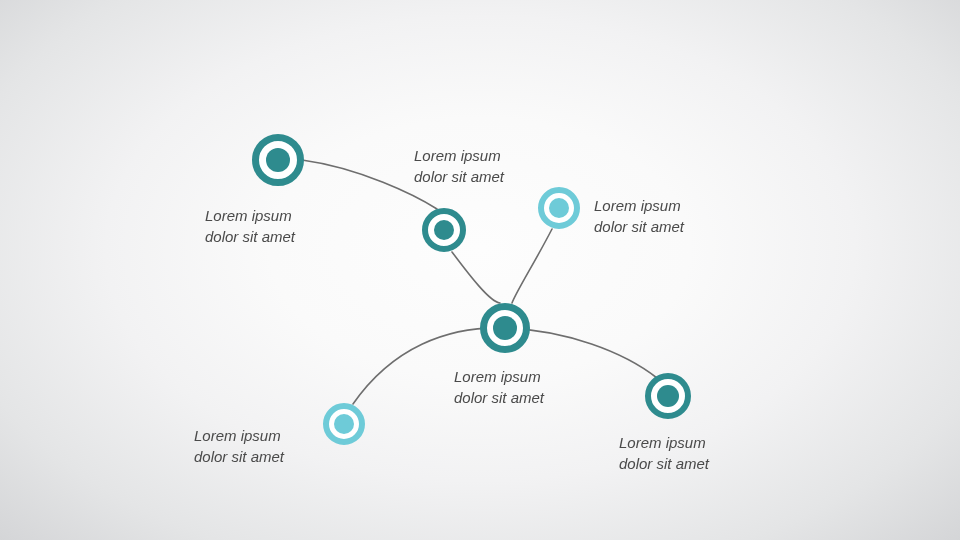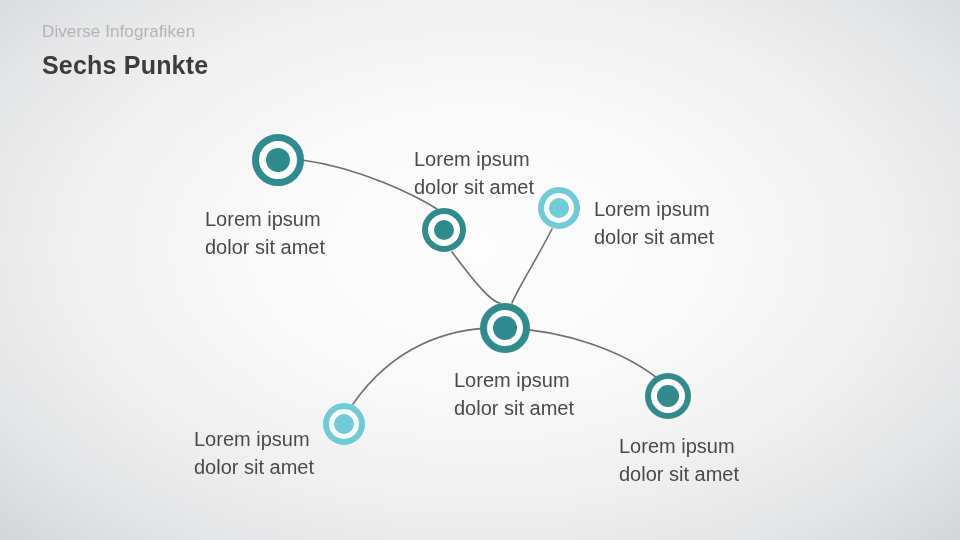--- a/index.html
+++ b/index.html
@@ -70,37 +70,34 @@
     background: #ffffff;
     box-sizing: border-box;
     z-index: 3;
   }
   .node .core {
     position: absolute;
     border-radius: 50%;
   }
   .label {
     position: absolute;
-    font-size: 20px;
+    font-size: 15px;
     color: #4a4a4a;
     line-height: 1.38;
     white-space: nowrap;
     z-index: 4;
+    font-style: italic;
   }
   .label .l2 { display: block; }
 </style>
 </head>
 <body>
 
 <div id="slide">
 
-  <div id="header">
-    <div id="eyebrow">Diverse Infografiken</div>
-    <div id="title">Sechs Punkte</div>
-  </div>
 
   <div id="diagram">
     <svg id="connectors" viewBox="0 0 960 540" xmlns="http://www.w3.org/2000/svg">
         <path d="M 302 160 C 360 168 415 195 437 209" fill="none" stroke="#6e6e6e" stroke-width="1.6" stroke-linecap="round"></path>
         <path d="M 452 252 C 470 276 490 302 500 303" fill="none" stroke="#6e6e6e" stroke-width="1.6" stroke-linecap="round"></path>
         <path d="M 552 229 C 535 262 516 292 512 303" fill="none" stroke="#6e6e6e" stroke-width="1.6" stroke-linecap="round"></path>
         <path d="M 353 404 C 392 348 447 326 505 328 C 566 330 624 352 657 378" fill="none" stroke="#6e6e6e" stroke-width="1.6" stroke-linecap="round"></path>
       </svg>
   <div class="node" style="left: 252px; top: 134px; width: 52px; height: 52px; border: 7px solid rgb(46, 139, 142);">
         <div class="core" style="left: 7px; top: 7px; width: 24px; height: 24px; background: rgb(46, 139, 142);"></div>

